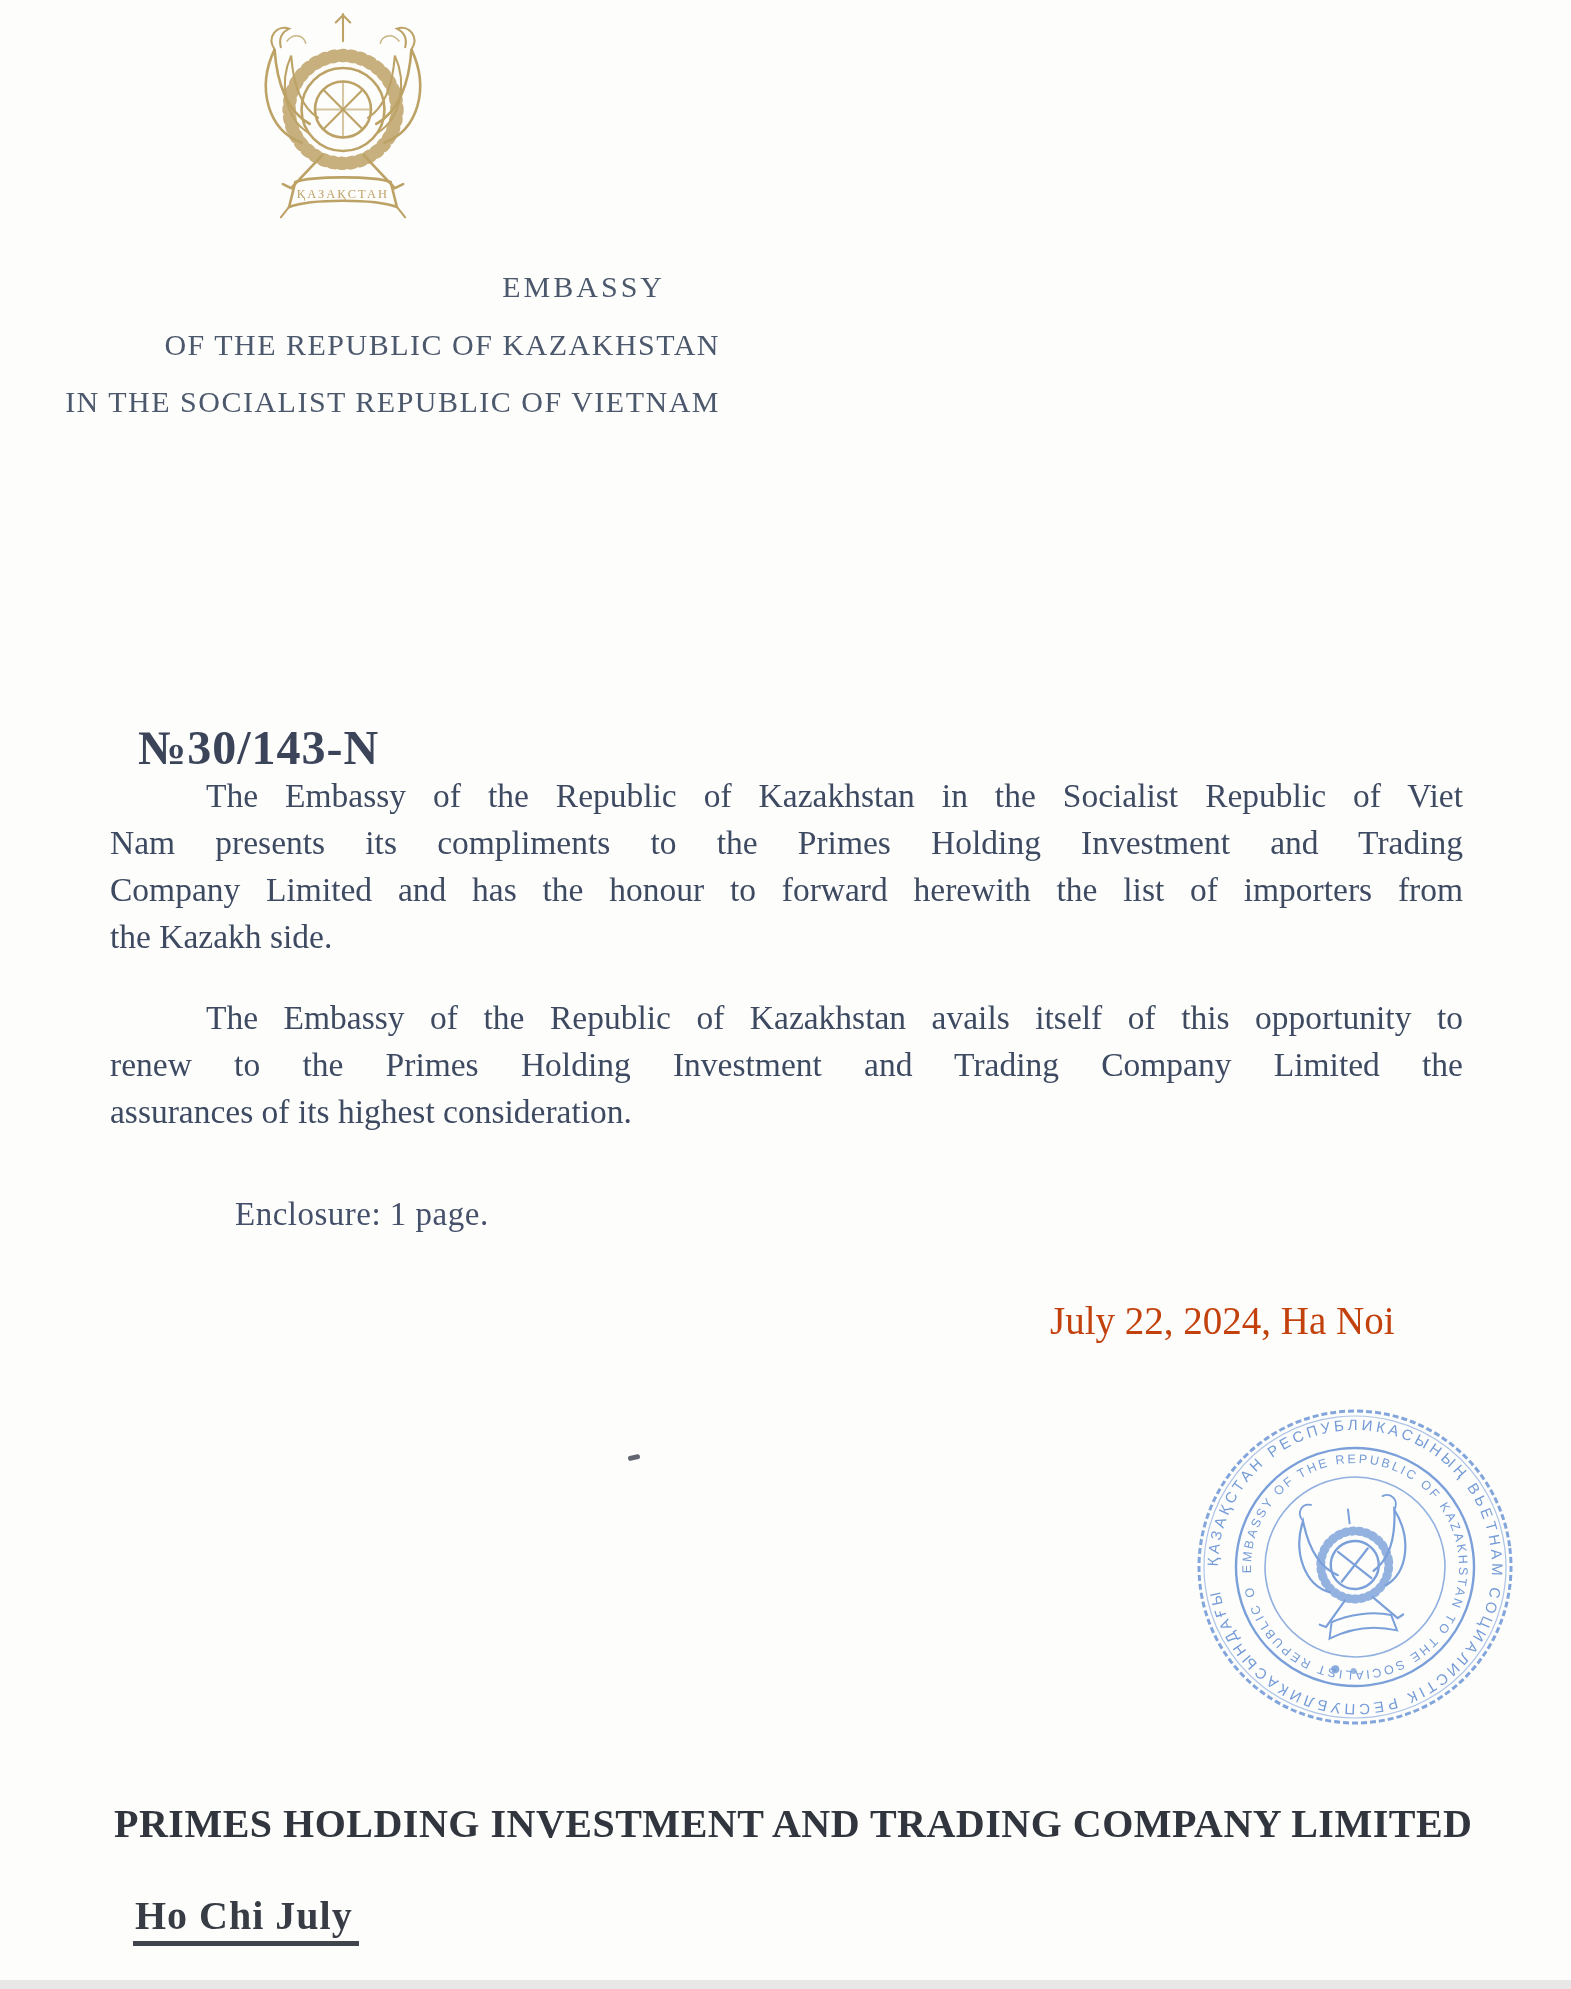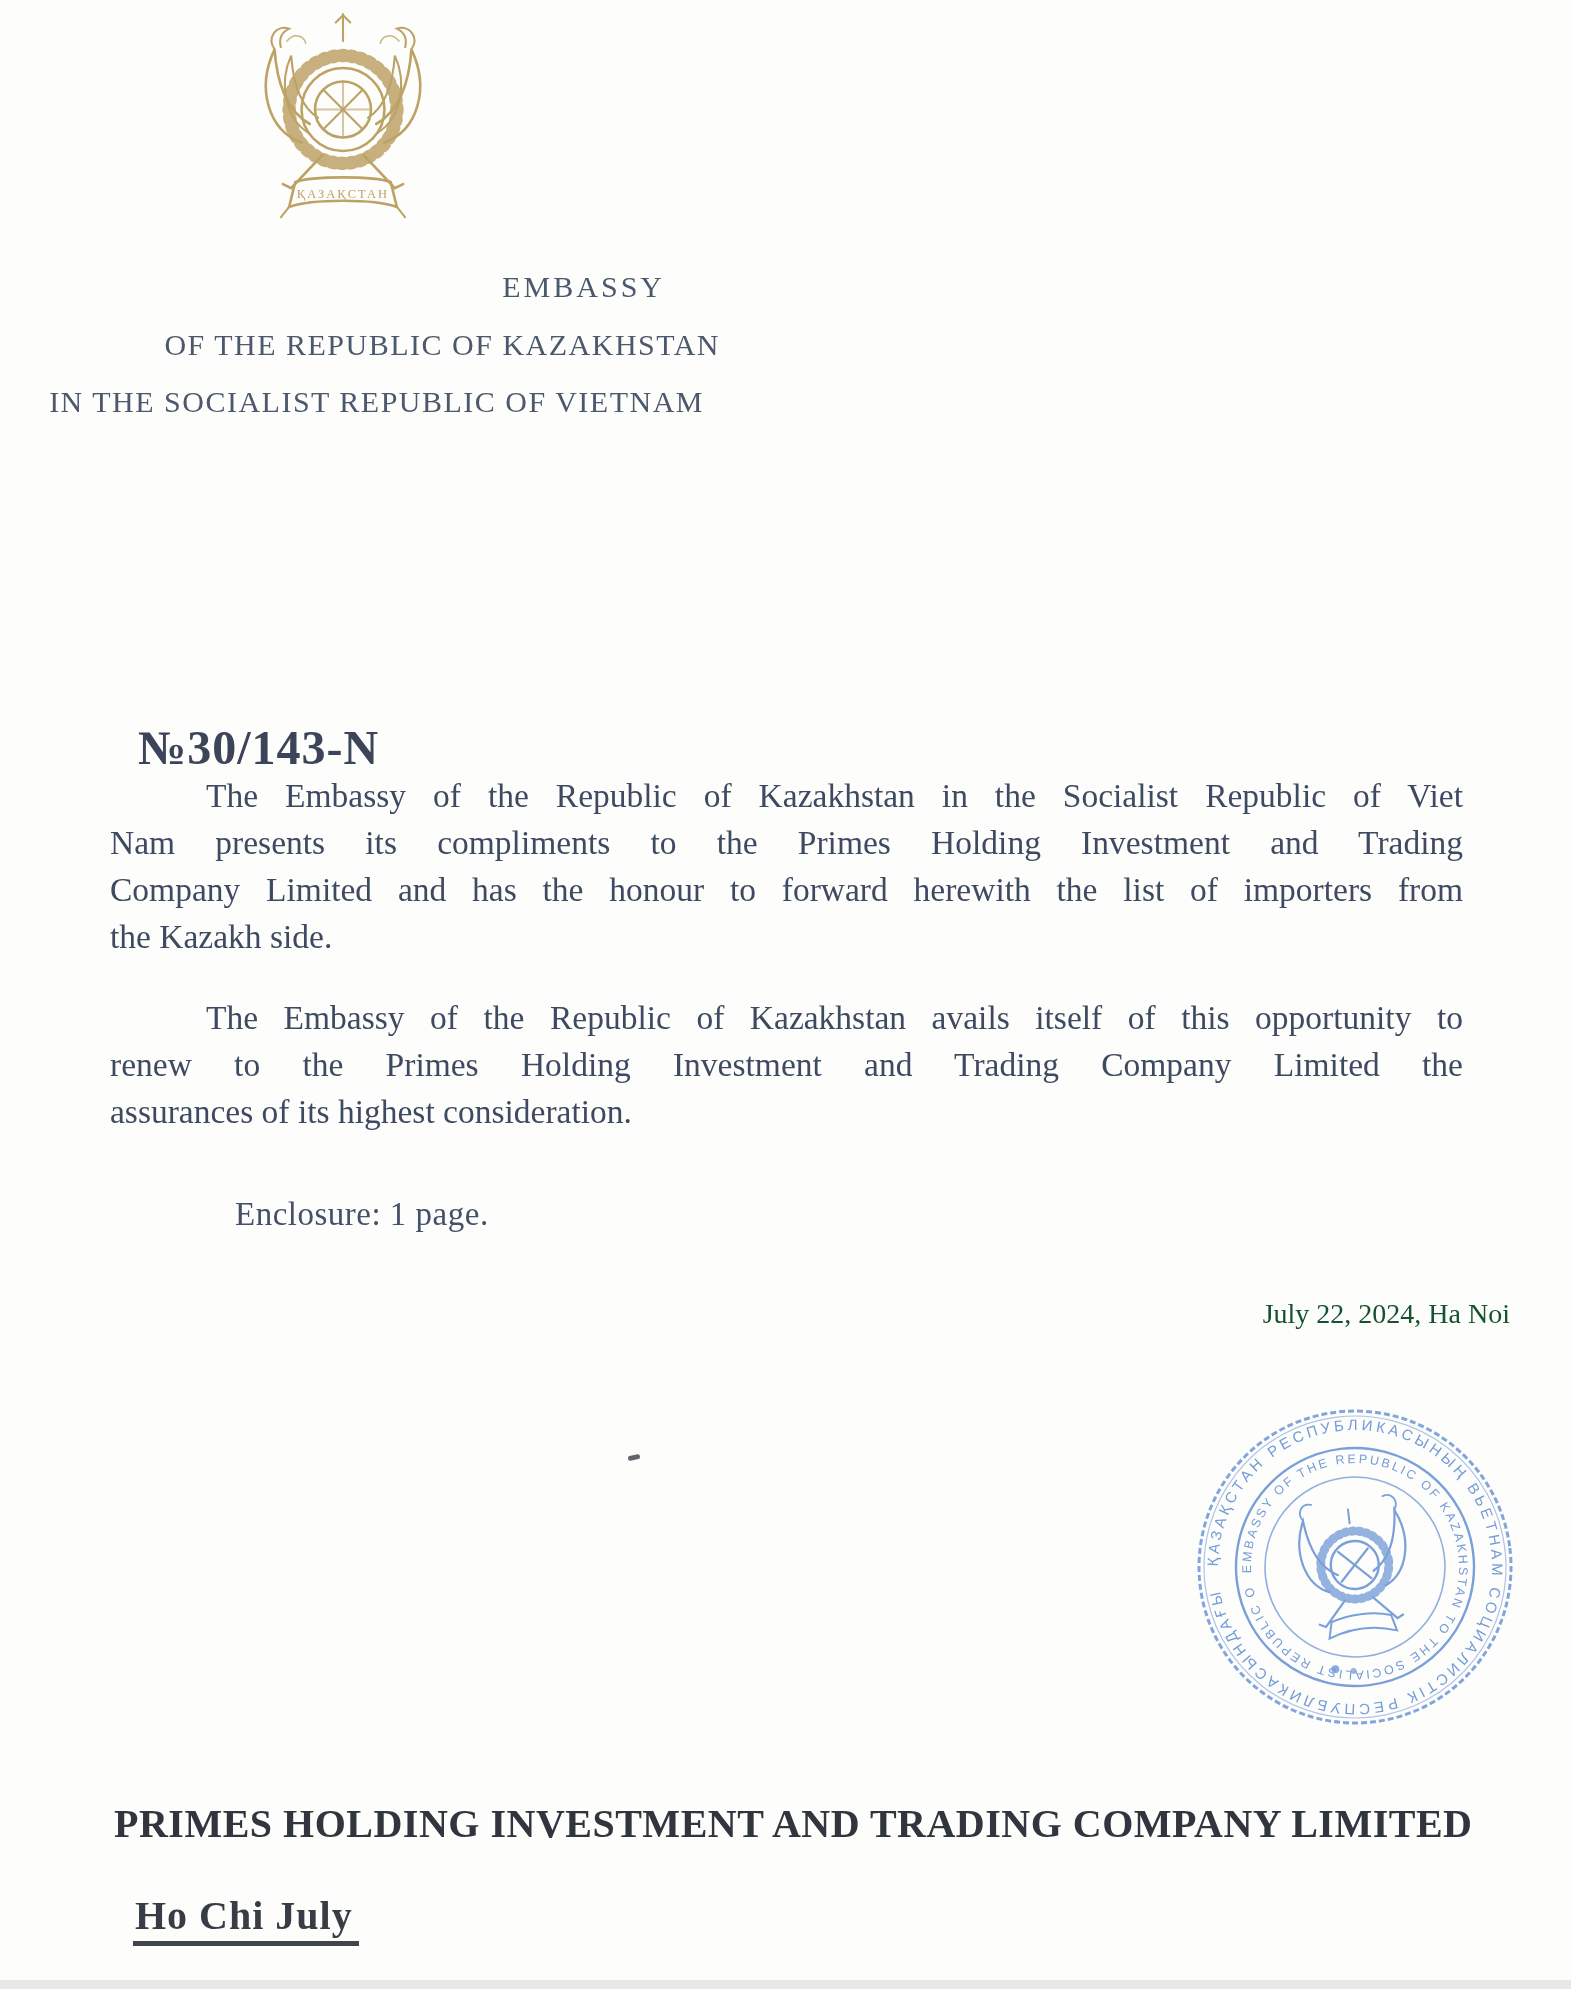--- a/index.html
+++ b/index.html
@@ -13,40 +13,40 @@
   }
   
   .emblem{position:absolute;left:238px;top:10px;width:210px;height:228px;}
   .letterhead{
     position:absolute;left:0;top:270px;width:720px;
     color:#4c586c;text-align:right;
     font-size:30px;letter-spacing:1.5px;
   }
   .letterhead .l1{margin:0 0 24px 0;letter-spacing:3px;transform:translateX(-55px);}
   .letterhead .l2{margin:0 0 23px 0;}
-  .letterhead .l3{margin:16px;}
+  .letterhead .l3{margin:0;}
   
   .refnum{
     position:absolute;left:138px;top:720px;
     font-size:48px;font-weight:bold;color:#3b4459;letter-spacing:1px;
   }
   
   .bodyblock{position:absolute;left:110px;width:1353px;color:#3e4a61;}
   .line{font-size:33.5px;line-height:47px;white-space:normal;}
   .jline{text-align:justify;text-align-last:justify;}
   .indent{padding-left:96px;}
   #p1{top:772px;}
   #p2{top:994px;}
   .enclosure{
     position:absolute;left:235px;top:1196px;
     font-size:33px;color:#45506a;letter-spacing:0.5px;
   }
   .dateline{
     position:absolute;left:1050px;top:1298px;width:460px;
-    font-size:28px;color:#14532d;text-align:right;
+    font-size:39px;color:#c2410c;
   }
   
   .stamp{
     position:absolute;left:1190px;top:1402px;width:330px;height:330px;
     transform:rotate(-7deg);
     opacity:0.92;
   }
   
   .ink-mark{
     position:absolute;left:628px;top:1455px;width:12px;height:5px;

